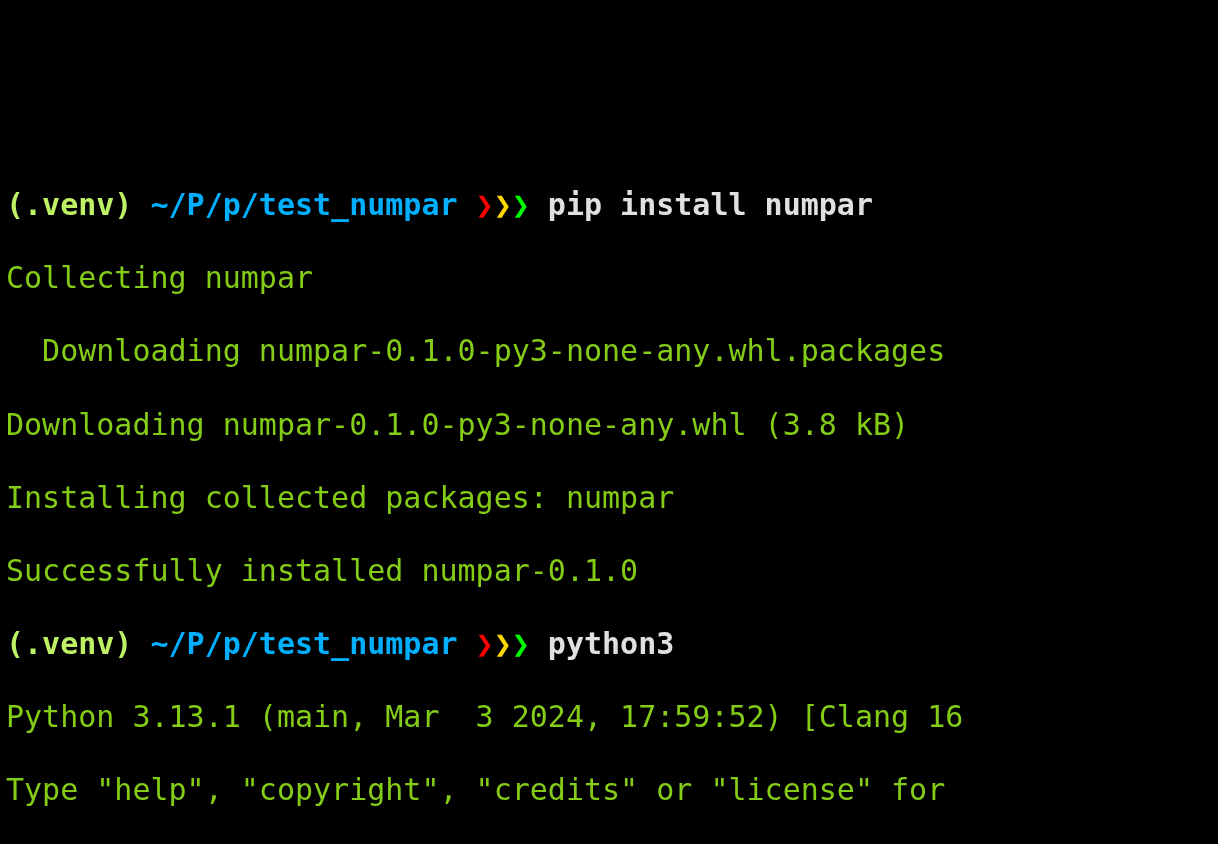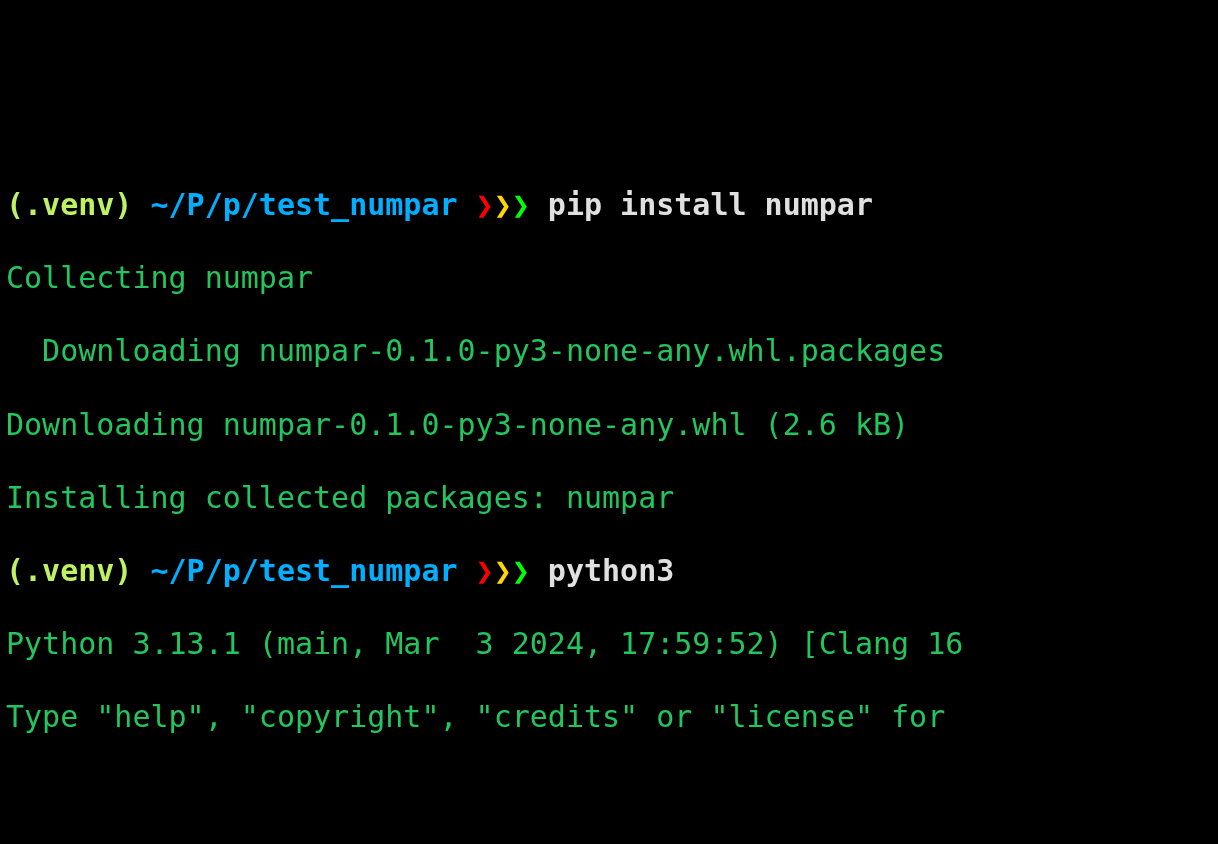--- a/index.html
+++ b/index.html
@@ -42,34 +42,35 @@
     .chev-green {
       color: #00ff00;
       font-weight: bold;
     }
     .cmd {
       color: #e0e0e0;
       font-weight: bold;
       margin-top: 22px;
     }
     .out {
-      color: #22c55e;
+      color: #84cc16;
     }
   </style>
 </head>
 <body>
 
 
 
 <div>
 <span class="line"><span class="venv">(.venv)</span> <span class="path">~/P/p/test_numpar</span> <span class="chev-red">❯</span><span class="chev-yellow">❯</span><span class="chev-green">❯</span> <span class="cmd">pip install numpar</span></span>
 <span class="line out">Collecting numpar</span>
 <span class="line out">  Downloading numpar-0.1.0-py3-none-any.whl.packages </span>
-<span class="line out">Downloading numpar-0.1.0-py3-none-any.whl (2.6 kB)</span>
+<span class="line out">Downloading numpar-0.1.0-py3-none-any.whl (3.8 kB)</span>
 <span class="line out">Installing collected packages: numpar</span>
+<span class="line out">Successfully installed numpar-0.1.0</span>
 <span class="line"><span class="venv">(.venv)</span> <span class="path">~/P/p/test_numpar</span> <span class="chev-red">❯</span><span class="chev-yellow">❯</span><span class="chev-green">❯</span> <span class="cmd">python3</span></span>
 <span class="line out">Python 3.13.1 (main, Mar  3 2024, 17:59:52) [Clang 16</span>
 <span class="line out">Type "help", "copyright", "credits" or "license" for </span>
 
 
 
 
 
 
 

